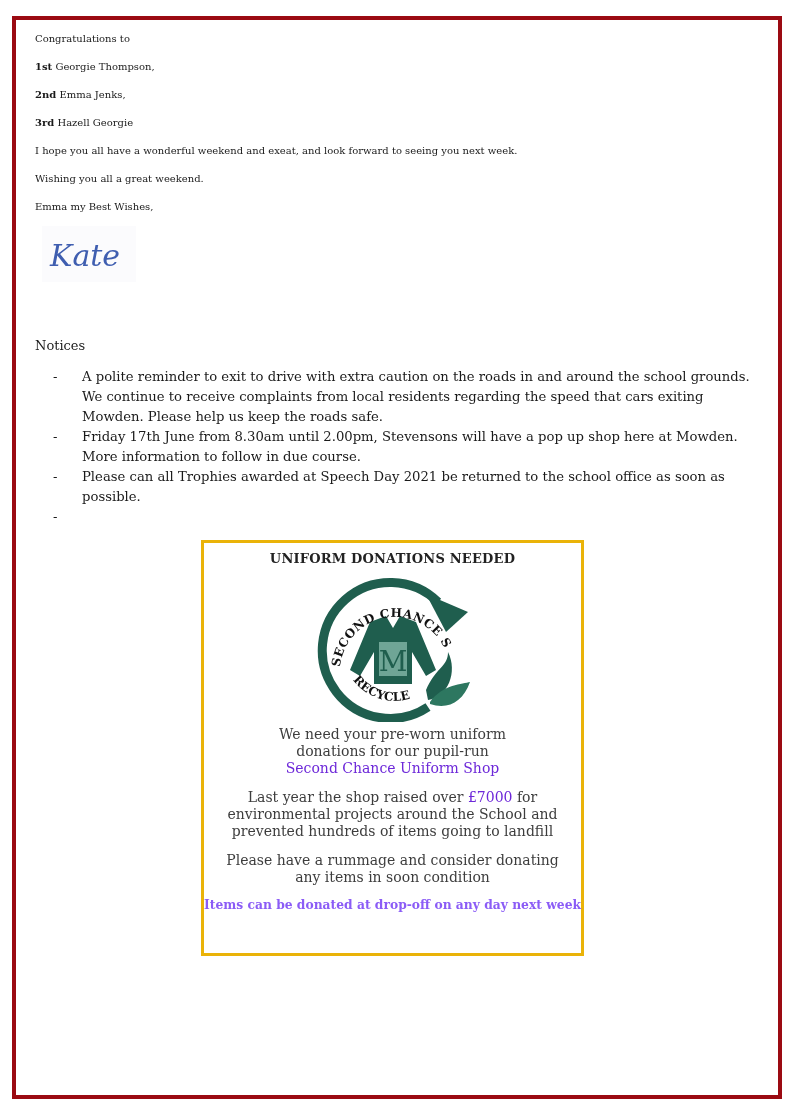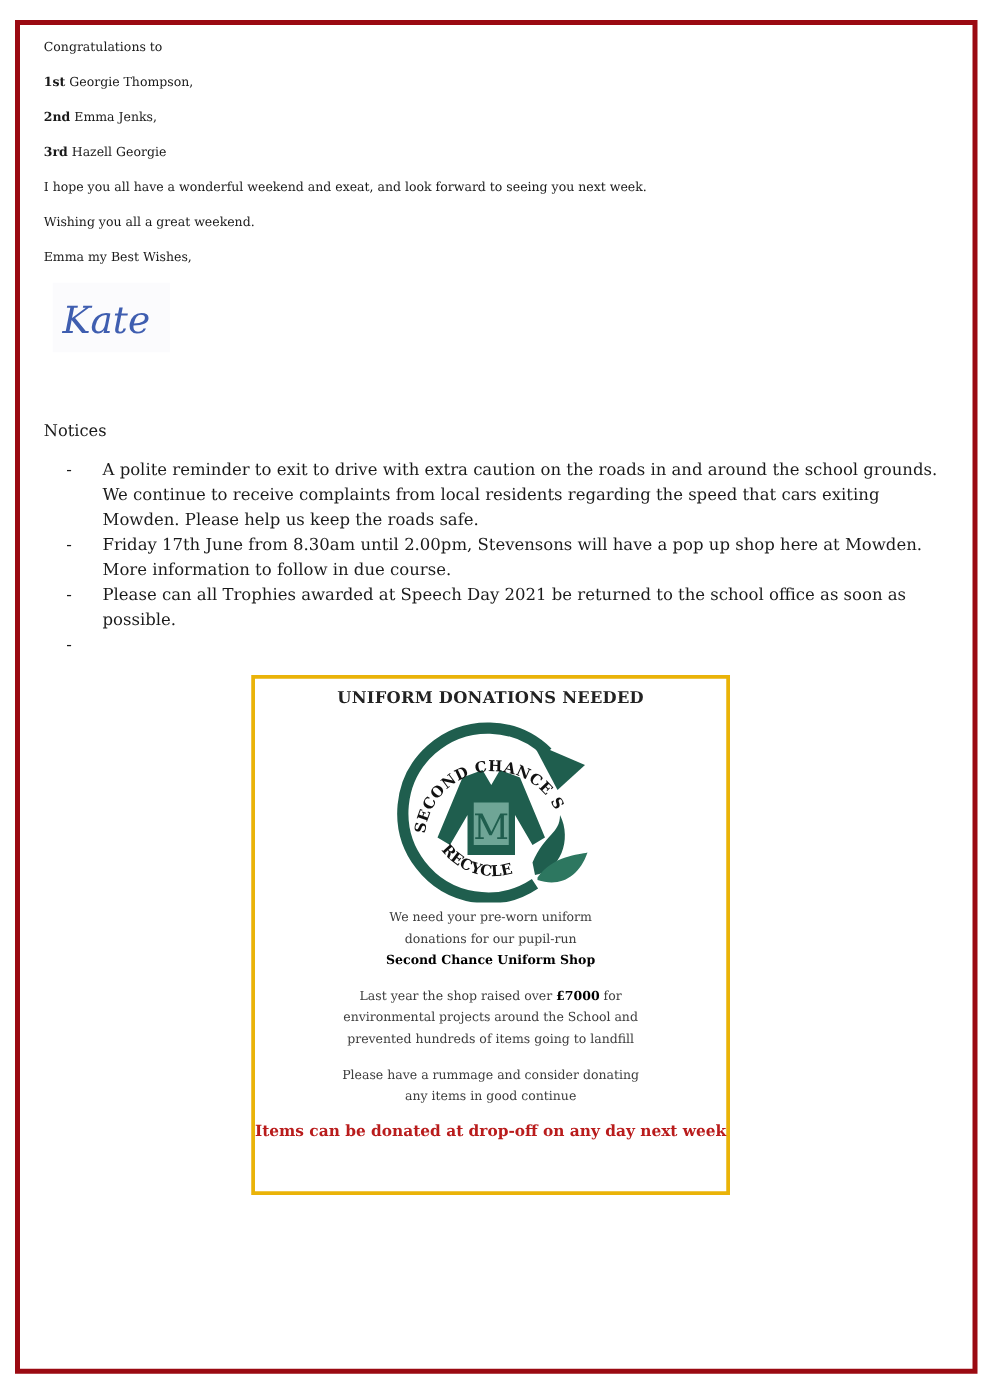--- a/index.html
+++ b/index.html
@@ -13,24 +13,24 @@
   .signature { position:absolute; left:42px; top:226px; width:94px; height:56px; }
   .notices-heading { position:absolute; left:35px; top:338px; font-size:13px; font-weight:normal; margin:0; }
   .notices { position:absolute; left:35px; top:367px; width:720px; margin:0; padding:0; list-style:none; font-size:13.2px; }
   .notices li { position:relative; padding-left:47px; line-height:20px; }
   .notices .dash { position:absolute; left:18px; top:0; }
   .poster { position:absolute; left:201px; top:540px; width:383px; height:416px;
             border:3px solid #eab308; box-sizing:border-box; background:#fff;
             text-align:center; color:#3d3d3d; }
   .poster-title { margin-top:8px; font-size:13px; font-weight:bold; color:#222; letter-spacing:0.2px; }
   .logo { display:block; margin:6px auto 0; width:170px; height:150px; }
-  .poster p { margin:0; font-size:10px; line-height:17px; }
+  .poster p { margin:0; font-size:14px; line-height:17px; }
   .poster .block { margin-top:12px; }
-  .poster .strong { font-weight:bold; color:#000000; }
-  .poster .final { margin-top:10px; font-weight:bold; color:#b91c1c; font-size:12.3px; }
+  .poster .strong { font-weight:normal; color:#6d28d9; }
+  .poster .final { margin-top:10px; font-weight:bold; color:#8b5cf6; font-size:12.3px; }
 </style>
 </head>
 <body>
 
 <div class="page-border"></div>
 
 <div class="content">
   <p class="line">Congratulations to</p>
   <p class="line"><b>1st</b> <span>Georgie Thompson,</span></p>
   <p class="line"><b>2nd</b> <span>Emma Jenks,</span></p>
@@ -86,16 +86,16 @@
     <p>donations for our pupil-run</p>
     <p class="strong">Second Chance Uniform Shop</p>
   </div>
   <div class="block">
     <p><span>Last year the shop raised over </span><span class="strong">£7000</span><span> for</span></p>
     <p>environmental projects around the School and</p>
     <p>prevented hundreds of items going to landfill</p>
   </div>
   <div class="block">
     <p>Please have a rummage and consider donating</p>
-    <p>any items in good continue</p>
+    <p>any items in soon condition</p>
   </div>
   <p class="final">Items can be donated at drop-off on any day next week</p>
 </div>
 
 </body></html>

